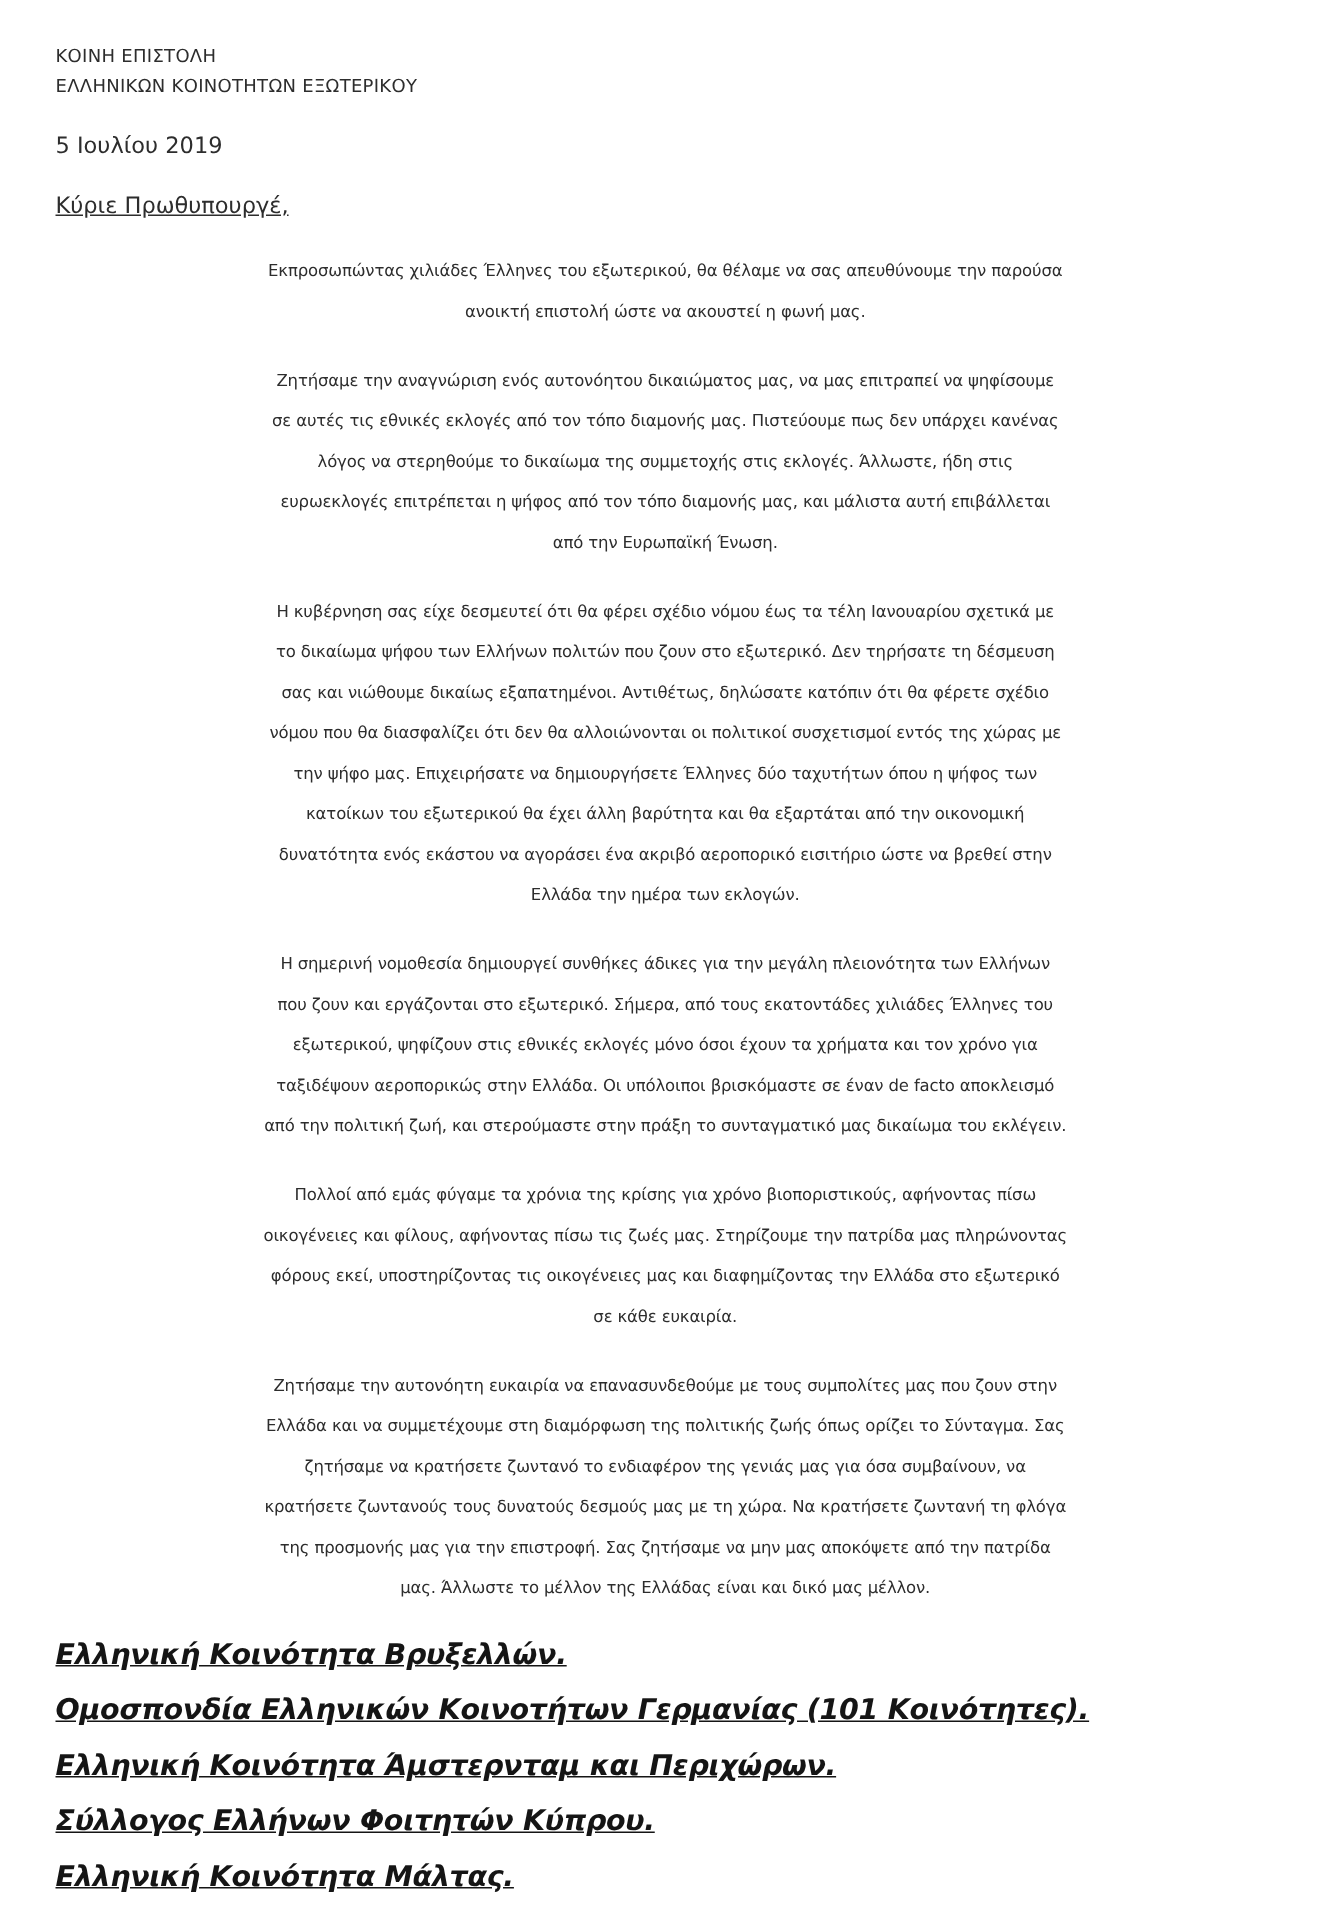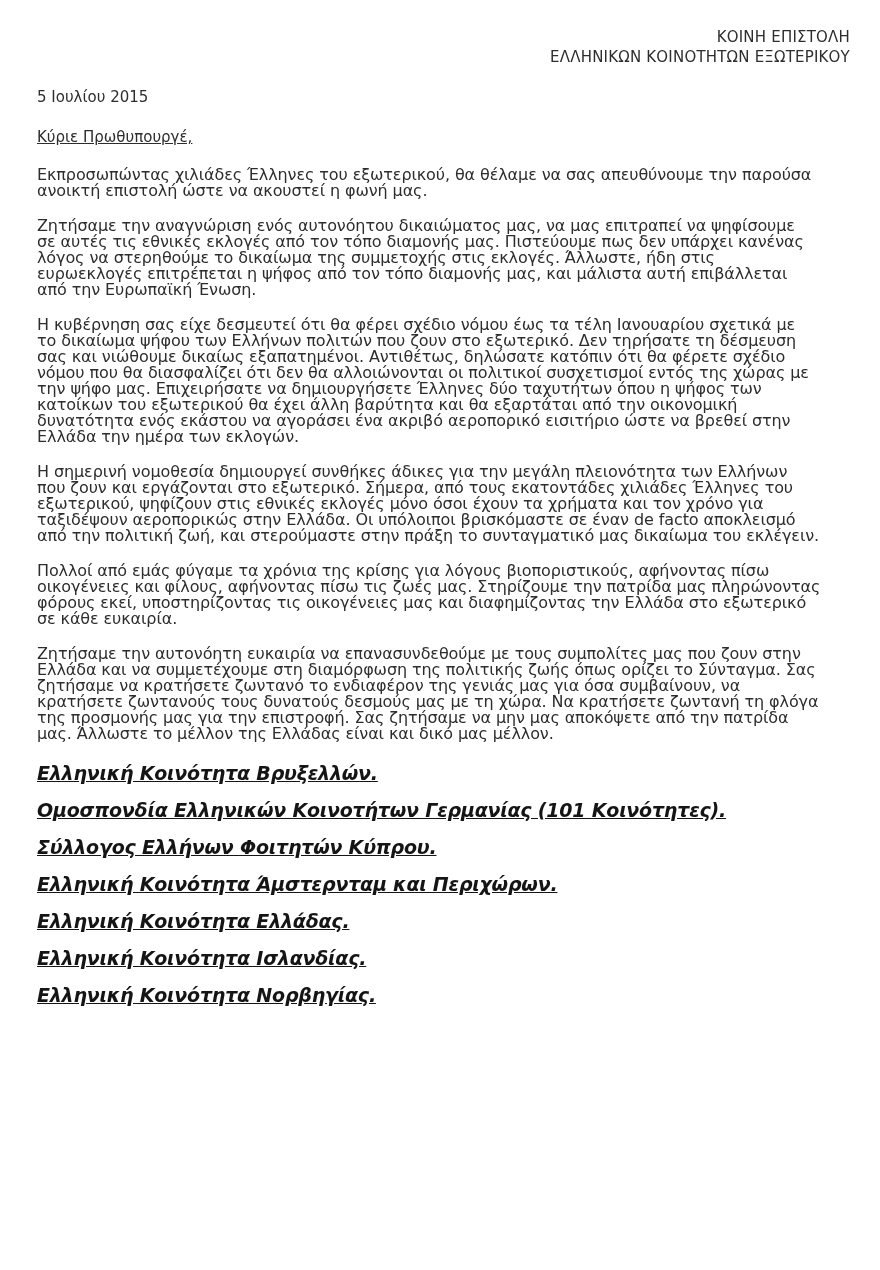--- a/index.html
+++ b/index.html
@@ -15,44 +15,44 @@
     color: #2d2d2d;
   }
   .page {
     box-sizing: border-box;
     width: 880px;
     height: 1270px;
     padding: 27px 30px 0 37px;
     background: #ffffff;
   }
   .header {
-    font-size: 15px;
+    font-size: 12px;
     line-height: 20px;
     white-space: pre-line;
     margin: 0 0 20px 0;
     letter-spacing: 0.2px;
-    text-align: right;
   }
   .date {
     font-size: 15px;
     line-height: 20px;
     margin: 0 0 20px 0;
   }
   .salutation {
     font-size: 15px;
     line-height: 20px;
     margin: 0 0 20px 0;
     text-decoration: underline;
   }
   .para {
-    font-size: 16px;
-    line-height: 16px;
+    font-size: 11px;
+    line-height: 27px;
     white-space: pre-line;
     margin: 0 0 19px 0;
     letter-spacing: -0.1px;
+    text-align: center;
   }
   .signatures {
     margin-top: 20px;
   }
   .sig {
     font-size: 19px;
     line-height: 23px;
     font-weight: bold;
     font-style: italic;
     text-decoration: underline;
@@ -62,21 +62,21 @@
   }
 </style>
 </head>
 <body>
 
 <div class="page">
 
   <div class="header">ΚΟΙΝΗ ΕΠΙΣΤΟΛΗ
 ΕΛΛΗΝΙΚΩΝ ΚΟΙΝΟΤΗΤΩΝ ΕΞΩΤΕΡΙΚΟΥ</div>
 
-  <div class="date">5 Ιουλίου 2015</div>
+  <div class="date">5 Ιουλίου 2019</div>
 
   <div class="salutation">Κύριε Πρωθυπουργέ,</div>
 
   <p class="para">Εκπροσωπώντας χιλιάδες Έλληνες του εξωτερικού, θα θέλαμε να σας απευθύνουμε την παρούσα
 ανοικτή επιστολή ώστε να ακουστεί η φωνή μας.</p>
   <p class="para">Ζητήσαμε την αναγνώριση ενός αυτονόητου δικαιώματος μας, να μας επιτραπεί να ψηφίσουμε
 σε αυτές τις εθνικές εκλογές από τον τόπο διαμονής μας. Πιστεύουμε πως δεν υπάρχει κανένας
 λόγος να στερηθούμε το δικαίωμα της συμμετοχής στις εκλογές. Άλλωστε, ήδη στις
 ευρωεκλογές επιτρέπεται η ψήφος από τον τόπο διαμονής μας, και μάλιστα αυτή επιβάλλεται
 από την Ευρωπαϊκή Ένωση.</p>
@@ -86,34 +86,34 @@
 νόμου που θα διασφαλίζει ότι δεν θα αλλοιώνονται οι πολιτικοί συσχετισμοί εντός της χώρας με
 την ψήφο μας. Επιχειρήσατε να δημιουργήσετε Έλληνες δύο ταχυτήτων όπου η ψήφος των
 κατοίκων του εξωτερικού θα έχει άλλη βαρύτητα και θα εξαρτάται από την οικονομική
 δυνατότητα ενός εκάστου να αγοράσει ένα ακριβό αεροπορικό εισιτήριο ώστε να βρεθεί στην
 Ελλάδα την ημέρα των εκλογών.</p>
   <p class="para">Η σημερινή νομοθεσία δημιουργεί συνθήκες άδικες για την μεγάλη πλειονότητα των Ελλήνων
 που ζουν και εργάζονται στο εξωτερικό. Σήμερα, από τους εκατοντάδες χιλιάδες Έλληνες του
 εξωτερικού, ψηφίζουν στις εθνικές εκλογές μόνο όσοι έχουν τα χρήματα και τον χρόνο για
 ταξιδέψουν αεροπορικώς στην Ελλάδα. Οι υπόλοιποι βρισκόμαστε σε έναν de facto αποκλεισμό
 από την πολιτική ζωή, και στερούμαστε στην πράξη το συνταγματικό μας δικαίωμα του εκλέγειν.</p>
-  <p class="para">Πολλοί από εμάς φύγαμε τα χρόνια της κρίσης για λόγους βιοποριστικούς, αφήνοντας πίσω
+  <p class="para">Πολλοί από εμάς φύγαμε τα χρόνια της κρίσης για χρόνο βιοποριστικούς, αφήνοντας πίσω
 οικογένειες και φίλους, αφήνοντας πίσω τις ζωές μας. Στηρίζουμε την πατρίδα μας πληρώνοντας
 φόρους εκεί, υποστηρίζοντας τις οικογένειες μας και διαφημίζοντας την Ελλάδα στο εξωτερικό
 σε κάθε ευκαιρία.</p>
   <p class="para">Ζητήσαμε την αυτονόητη ευκαιρία να επανασυνδεθούμε με τους συμπολίτες μας που ζουν στην
 Ελλάδα και να συμμετέχουμε στη διαμόρφωση της πολιτικής ζωής όπως ορίζει το Σύνταγμα. Σας
 ζητήσαμε να κρατήσετε ζωντανό το ενδιαφέρον της γενιάς μας για όσα συμβαίνουν, να
 κρατήσετε ζωντανούς τους δυνατούς δεσμούς μας με τη χώρα. Να κρατήσετε ζωντανή τη φλόγα
 της προσμονής μας για την επιστροφή. Σας ζητήσαμε να μην μας αποκόψετε από την πατρίδα
 μας. Άλλωστε το μέλλον της Ελλάδας είναι και δικό μας μέλλον.</p>
 
   <div class="signatures">
     <div class="sig">Ελληνική Κοινότητα Βρυξελλών.</div>
     <div class="sig">Ομοσπονδία Ελληνικών Κοινοτήτων Γερμανίας (101 Κοινότητες).</div>
+    <div class="sig">Ελληνική Κοινότητα Άμστερνταμ και Περιχώρων.</div>
     <div class="sig">Σύλλογος Ελλήνων Φοιτητών Κύπρου.</div>
-    <div class="sig">Ελληνική Κοινότητα Άμστερνταμ και Περιχώρων.</div>
-    <div class="sig">Ελληνική Κοινότητα Ελλάδας.</div>
+    <div class="sig">Ελληνική Κοινότητα Μάλτας.</div>
     <div class="sig">Ελληνική Κοινότητα Ισλανδίας.</div>
     <div class="sig">Ελληνική Κοινότητα Νορβηγίας.</div>
   </div>
 
 </div>
 
 </body></html>

